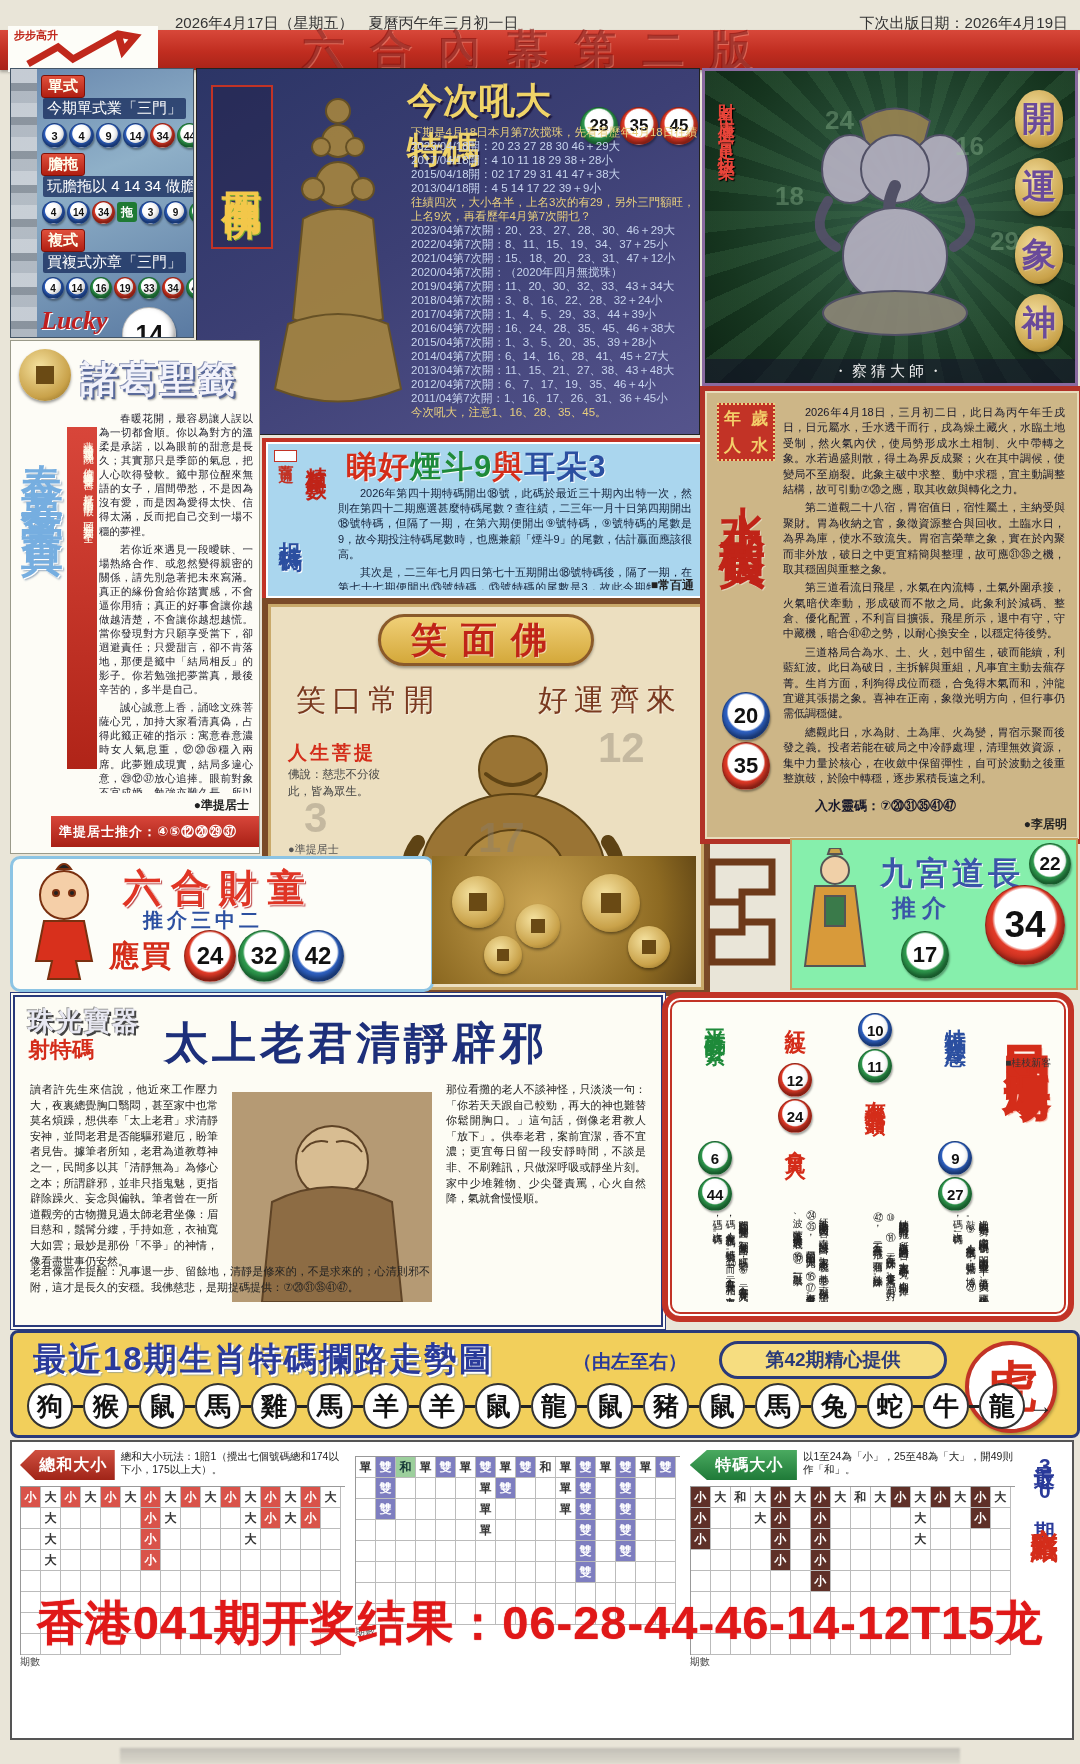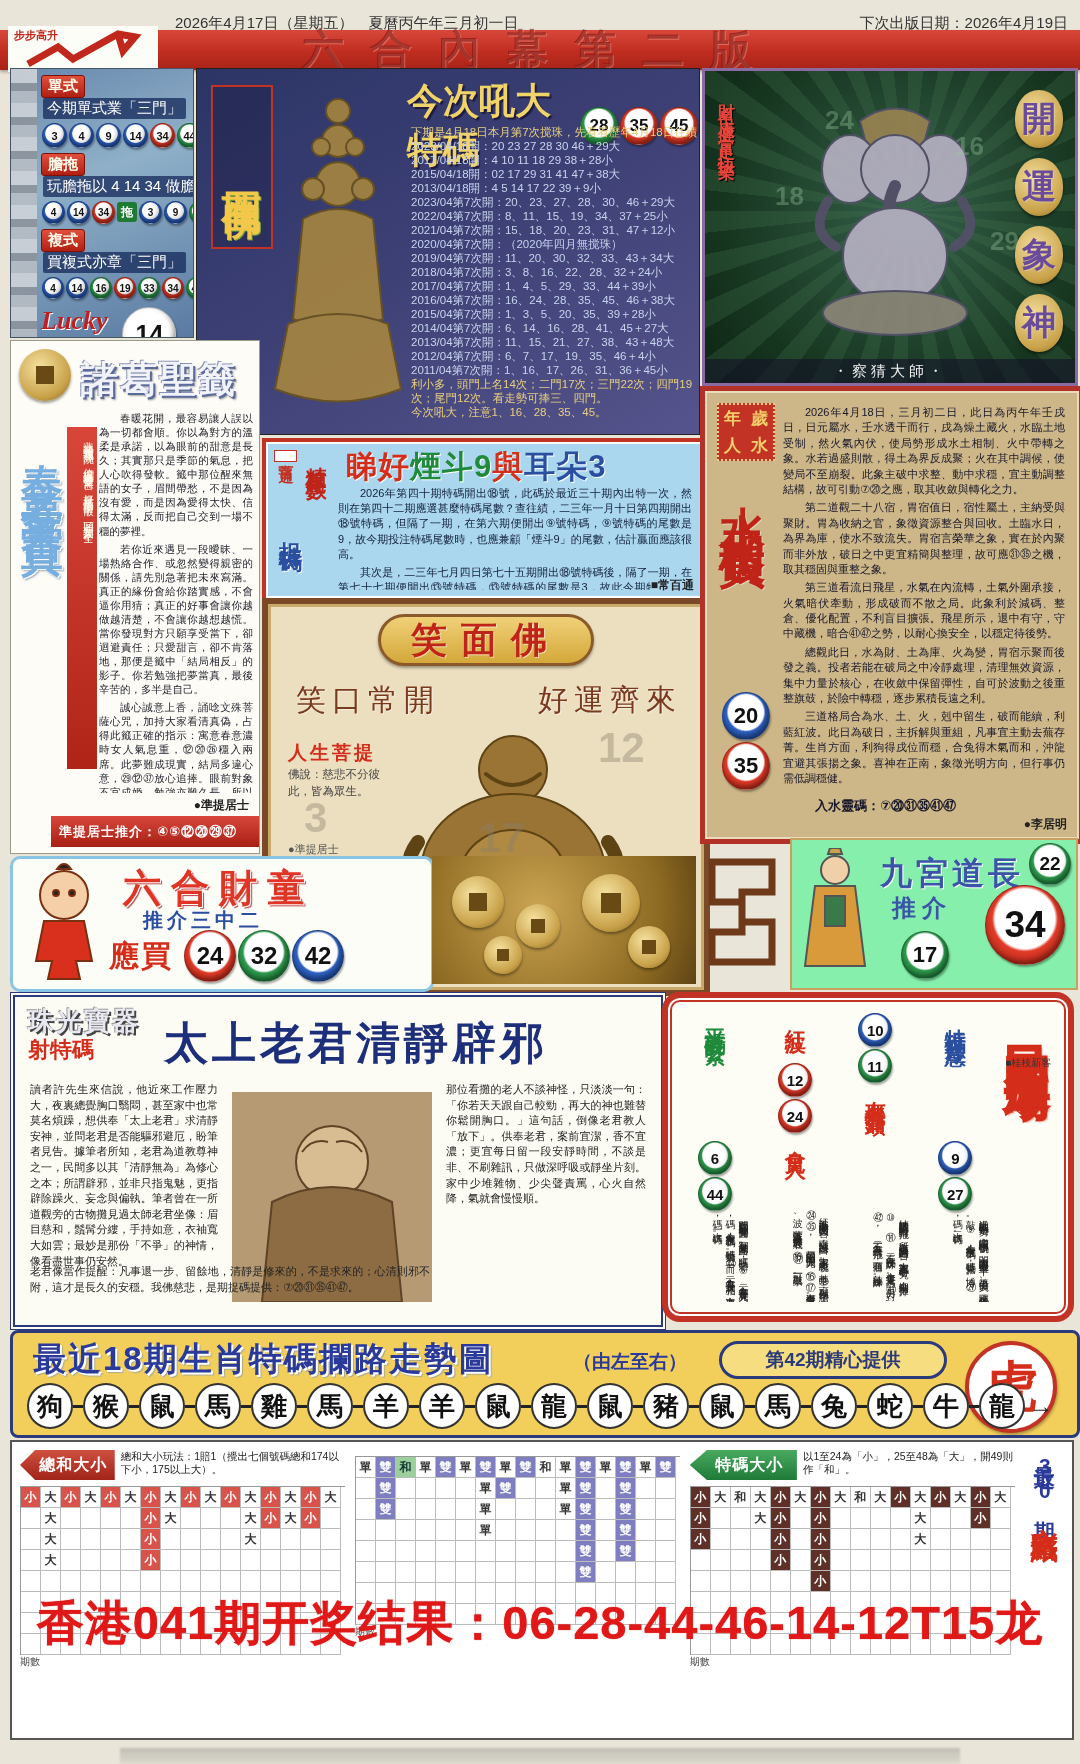--- a/index.html
+++ b/index.html
@@ -242,36 +242,36 @@
         </span>
     </div>
     <div class="abs" style="left:214px;top:56px;width:286px;">
       <div class="hist hist-gold">下期是4月18日本月第7次搅珠，先看看歷年4月18日往績：</div>
       <div>
           <div class="hist">2023/04/18開：20 23 27 28 30 46＋29大</div>
           <div class="hist">2017/04/18開：4 10 11 18 29 38＋28小</div>
           <div class="hist">2015/04/18開：02 17 29 31 41 47＋38大</div>
           <div class="hist">2013/04/18開：4 5 14 17 22 39＋9小</div>
         </div>
+      <div class="hist hist-gold" style="white-space:normal;">往績四次，大小各半，上名3次的有29，另外三門額旺，上名9次，再看歷年4月第7次開乜？</div>
       <div>
           <div class="hist">2023/04第7次開：20、23、27、28、30、46＋29大</div>
           <div class="hist">2022/04第7次開：8、11、15、19、34、37＋25小</div>
           <div class="hist">2021/04第7次開：15、18、20、23、31、47＋12小</div>
           <div class="hist">2020/04第7次開：（2020年四月無搅珠）</div>
           <div class="hist">2019/04第7次開：11、20、30、32、33、43＋34大</div>
           <div class="hist">2018/04第7次開：3、8、16、22、28、32＋24小</div>
           <div class="hist">2017/04第7次開：1、4、5、29、33、44＋39小</div>
           <div class="hist">2016/04第7次開：16、24、28、35、45、46＋38大</div>
           <div class="hist">2015/04第7次開：1、3、5、20、35、39＋28小</div>
           <div class="hist">2014/04第7次開：6、14、16、28、41、45＋27大</div>
           <div class="hist">2013/04第7次開：11、15、21、27、38、43＋48大</div>
           <div class="hist">2012/04第7次開：6、7、17、19、35、46＋4小</div>
           <div class="hist">2011/04第7次開：1、16、17、26、31、36＋45小</div>
         </div>
-      <div class="hist hist-gold" style="white-space:normal;">利小多，頭門上名14次；二門17次；三門22次；四門19次；尾門12次。看走勢可捧三、四門。</div>
       <div class="hist hist-gold">今次吼大，注意1、16、28、35、45。</div>
     </div>
   </div>
 
   <div class="abs" id="ganesha" style="left:702px;top:68px;width:370px;height:312px;">
     <div class="abs v" style="left:10px;top:18px;height:270px;">
       <span class="side-red">財帛・康健・富足・快樂</span>
     </div>
     <svg class="abs" width="210" height="250" viewBox="0 0 210 250" style="left:85px;top:20px;opacity:.9;">
       <g fill="#b8b2c4" stroke="#55506a" stroke-width="2">
@@ -372,22 +372,22 @@
     </div>
     <div class="abs v" id="ljm-title" style="left:14px;top:78px;height:310px;">水土火相破買</div>
     <div class="abs" style="left:16px;top:300px;display:flex;flex-direction:column;">
         <span class="ball ball-blue" style="height: 46px; width: 46px; font-size: 22px;">20</span>
         <span class="ball ball-red" style="height: 46px; width: 46px; font-size: 22px;">35</span>
       </div>
     <div class="abs" id="ljm-body" style="left:78px;top:14px;width:282px;height:388px;">
         <p>2026年4月18日，三月初二日，此日為丙午年壬戌日，日元屬水，壬水透干而行，戌為燥土藏火，水臨土地受制，然火氣內伏，使局勢形成水土相制、火中帶轉之象。水若過盛則散，得土為界反成聚；火在其中調候，使變局不至崩裂。此象主破中求整、動中求穩，宜主動調整結構，故可引動⑦⑳之應，取其收斂與轉化之力。</p>
         <p>第二道觀二十八宿，胃宿值日，宿性屬土，主納受與聚財。胃為收納之官，象徵資源整合與回收。土臨水日，為界為庫，使水不致流失。胃宿言榮華之象，實在於內聚而非外放，破日之中更宜精簡與整理，故可應㉛㉟之機，取其穩固與重整之象。</p>
         <p>第三道看流日飛星，水氣在內流轉，土氣外圍承接，火氣暗伏牽動，形成破而不散之局。此象利於減碼、整倉、優化配置，不利盲目擴張。飛星所示，退中有守，守中藏機，暗合㊶㊼之勢，以耐心換安全，以穩定待後勢。</p>
+        <p>三道格局合為水、土、火，剋中留生，破而能續，利藍紅波。此日為破日，主拆解與重組，凡事宜主動去蕪存菁。生肖方面，利狗得戌位而穩，合兔得木氣而和，沖龍宜避其張揚之象。喜神在正南，象徵光明方向，但行事仍需低調穩健。</p>
         <p>總觀此日，水為財、土為庫、火為變，胃宿示聚而後發之義。投者若能在破局之中冷靜處理，清理無效資源，集中力量於核心，在收斂中保留彈性，自可於波動之後重整旗鼓，於險中轉穩，逐步累積長遠之利。</p>
-        <p>三道格局合為水、土、火，剋中留生，破而能續，利藍紅波。此日為破日，主拆解與重組，凡事宜主動去蕪存菁。生肖方面，利狗得戌位而穩，合兔得木氣而和，沖龍宜避其張揚之象。喜神在正南，象徵光明方向，但行事仍需低調穩健。</p>
       </div>
     <div class="abs" id="ljm-code" style="left:110px;top:406px;">入水靈碼：⑦⑳㉛㉟㊶㊼</div>
     <div class="abs signline" style="right:12px;bottom:6px;text-align:right;">●李居明</div>
   </div>
 
   <div class="abs" id="caitong" style="left:10px;top:856px;width:418px;height:130px;">
     <svg class="abs" width="90" height="122" viewBox="0 0 90 122" style="left:6px;top:4px;">
       <g stroke="#7a3010" stroke-width="2">
         <circle cx="45" cy="32" r="24" fill="#f5cfa8"></circle>
         <path d="M38 6 q7 -10 14 0 z" fill="#222"></path>

